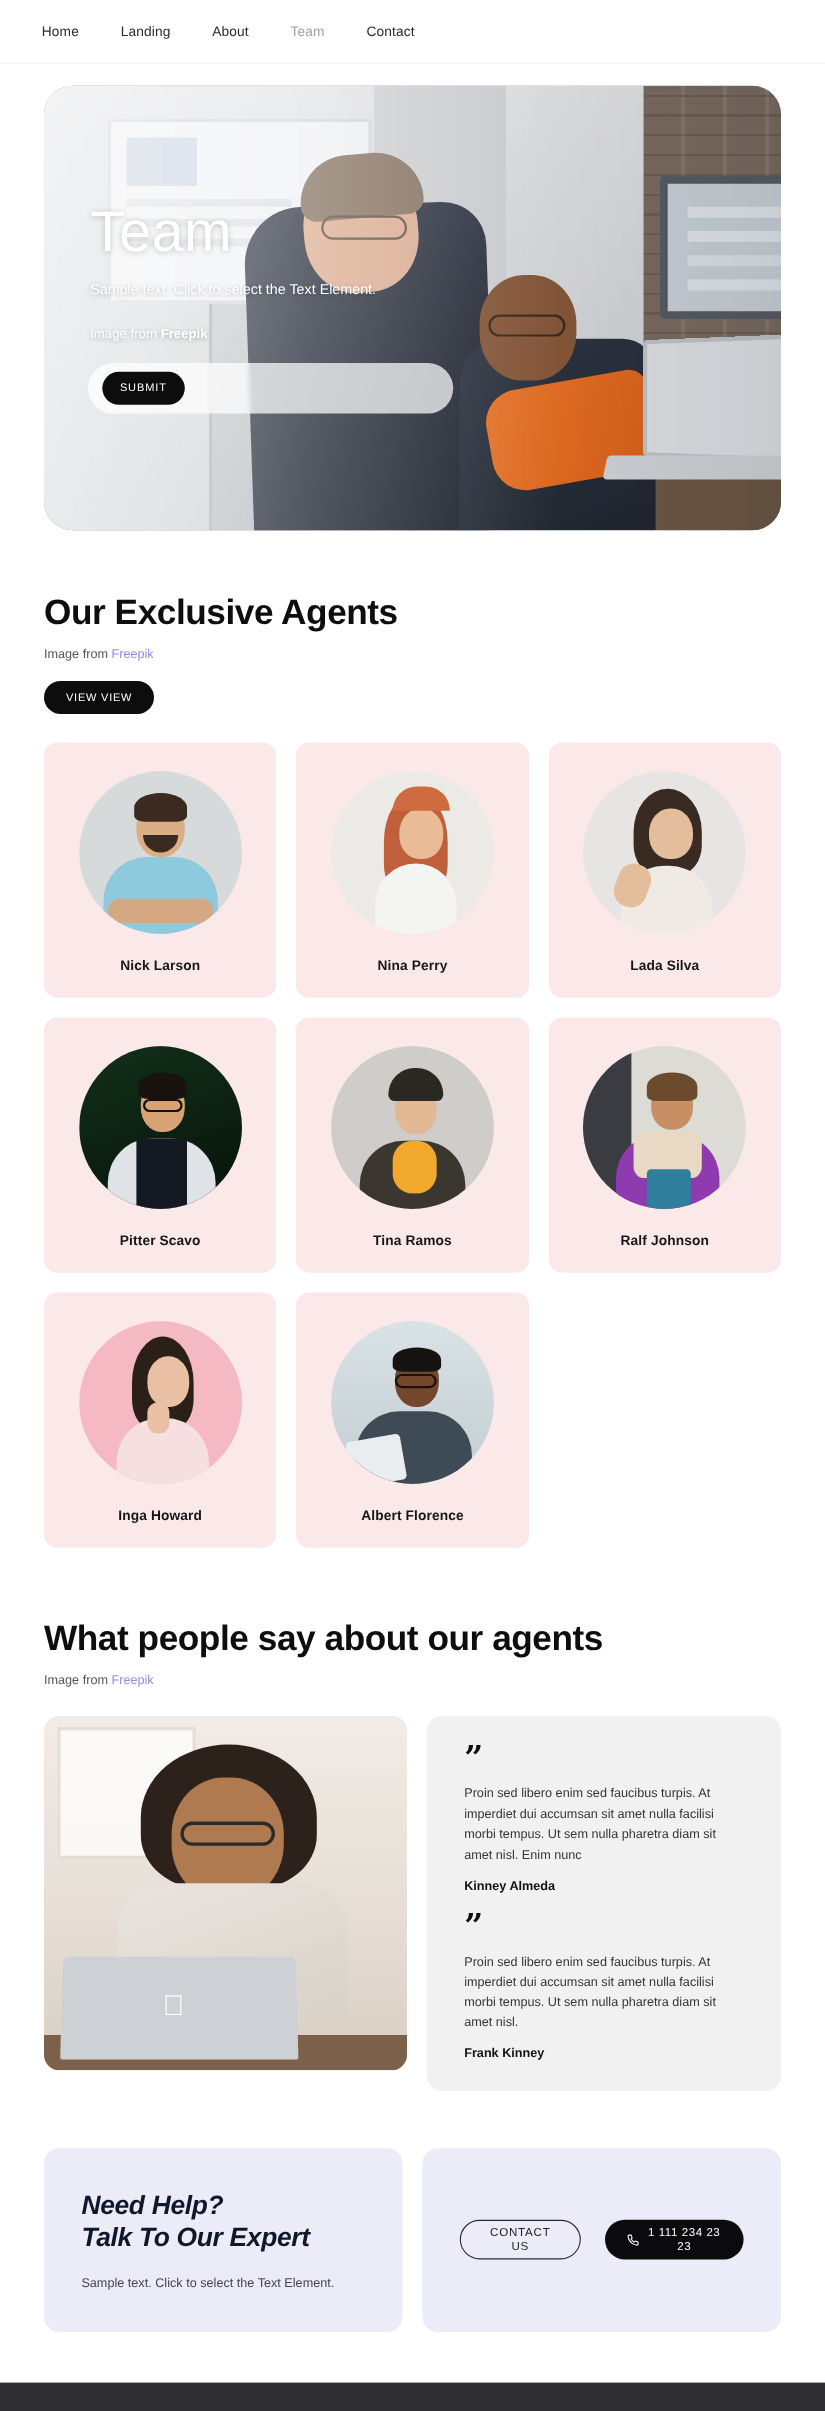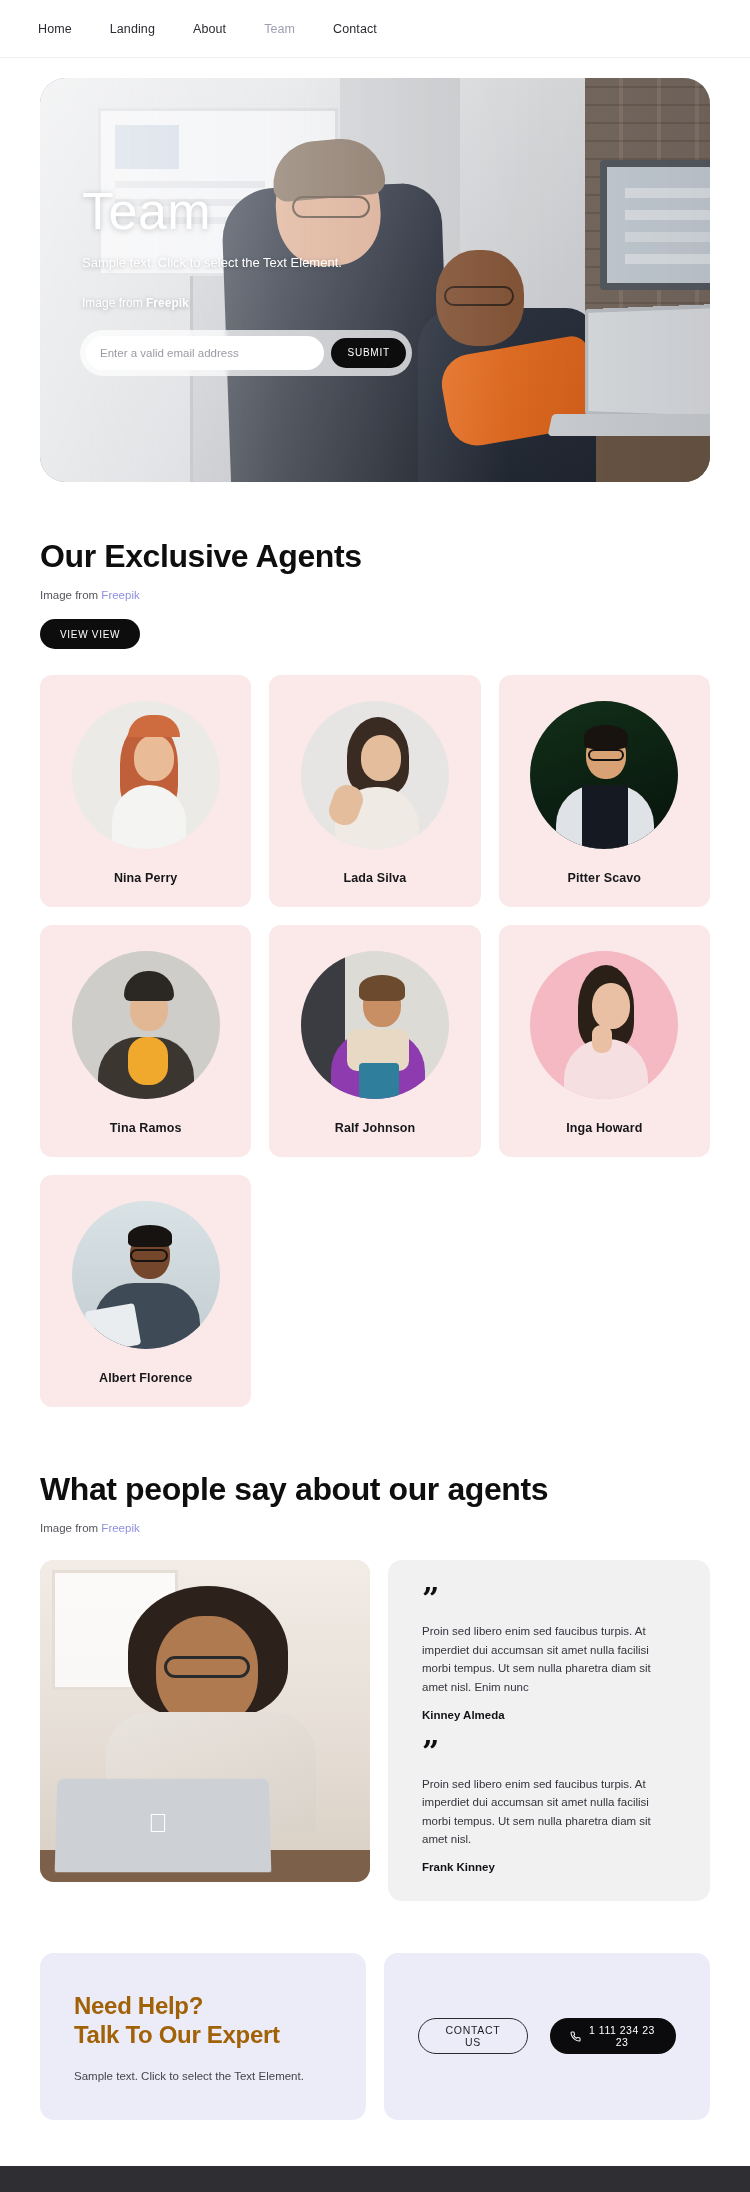--- a/index.html
+++ b/index.html
@@ -267,21 +267,21 @@
 
   
   .cta-wrap {
     margin-top: 52px;
     display: grid; grid-template-columns: 1fr 1fr; gap: 18px;
   }
   .cta-card {
     background: #ececf8; border-radius: 14px;
     padding: 38px 34px; min-height: 152px;
   }
-  .cta-title { font-size: 24px; font-weight: 700; line-height: 1.22; color: #a16207; letter-spacing: -.3px; }
+  .cta-title { font-size: 24px; font-weight: 700; line-height: 1.22; color: #0f172a; letter-spacing: -.3px; font-style: italic; }
   .cta-sub { margin-top: 20px; font-size: 11.5px; color: #45454d; }
   .cta-card.actions {
     display: flex; align-items: center; justify-content: center; gap: 22px;
   }
   .btn-outline {
     height: 36px; padding: 0 22px; border: 1px solid #2a2a30; border-radius: 18px;
     background: transparent; color: #1a1a20; font-size: 10.5px; letter-spacing: .7px;
     cursor: pointer; font-family: "Liberation Sans", sans-serif; text-align: center;
   }
   .btn-phone {
@@ -332,36 +332,46 @@
     </div>
     <div class="hero-shade"></div>
 
     <div class="hero-inner">
       <h1 class="hero-title">Team</h1>
       <p class="hero-sub">Sample text. Click to select the Text Element.</p>
       <p class="hero-credit">
         <span>Image from </span><b>Freepik</b>
       </p>
       <form class="hero-form">
-        <input type="email" placeholder="Enter a valid email address" style="">
         <button class="submit-btn">SUBMIT</button>
       </form>
     </div>
   </div>
 </div>
 
 <section class="section" style="margin-top:56px;">
   <h2 class="sec-title">Our Exclusive Agents</h2>
   <p class="credit-line">
     <span>Image from </span><a href="#">Freepik</a>
   </p>
   <button class="view-more">VIEW VIEW</button>
 
   <div class="grid">
 
+    <div class="card">
+      <div class="avatar">
+        <div class="av-bg" style="background:#d7dadb"></div>
+        <div class="av-torso" style="left:22px;top:78px;width:104px;height:80px;background:#8ec9dd;"></div>
+        <div class="av-arms" style="left:26px;top:116px;width:96px;height:22px;background:#d3a882;"></div>
+        <div class="av-head" style="left:52px;top:26px;width:44px;height:52px;background:#dcae85;"></div>
+        <div class="av-hair" style="left:50px;top:20px;width:48px;height:26px;background:#3a2a20;"></div>
+        <div style="position:absolute;left:58px;top:58px;width:32px;height:16px;background:#3a2a20;border-radius:0 0 16px 16px;"></div>
+      </div>
+      <div class="card-name">Nick Larson</div>
+    </div>
 
 
     <div class="card">
       <div class="avatar">
         <div class="av-bg" style="background:#eceae7"></div>
         <div class="av-hair" style="left:48px;top:20px;width:58px;height:92px;background:#c0603a;border-radius:48% 48% 30% 30%;"></div>
         <div class="av-head" style="left:62px;top:34px;width:40px;height:46px;background:#e9bb96;"></div>
         <div style="position:absolute;left:56px;top:14px;width:52px;height:22px;background:#ce6b3f;border-radius:26px 26px 0 0;"></div>
         <div class="av-torso" style="left:40px;top:84px;width:74px;height:66px;background:#f4f4f2;"></div>
       </div>

